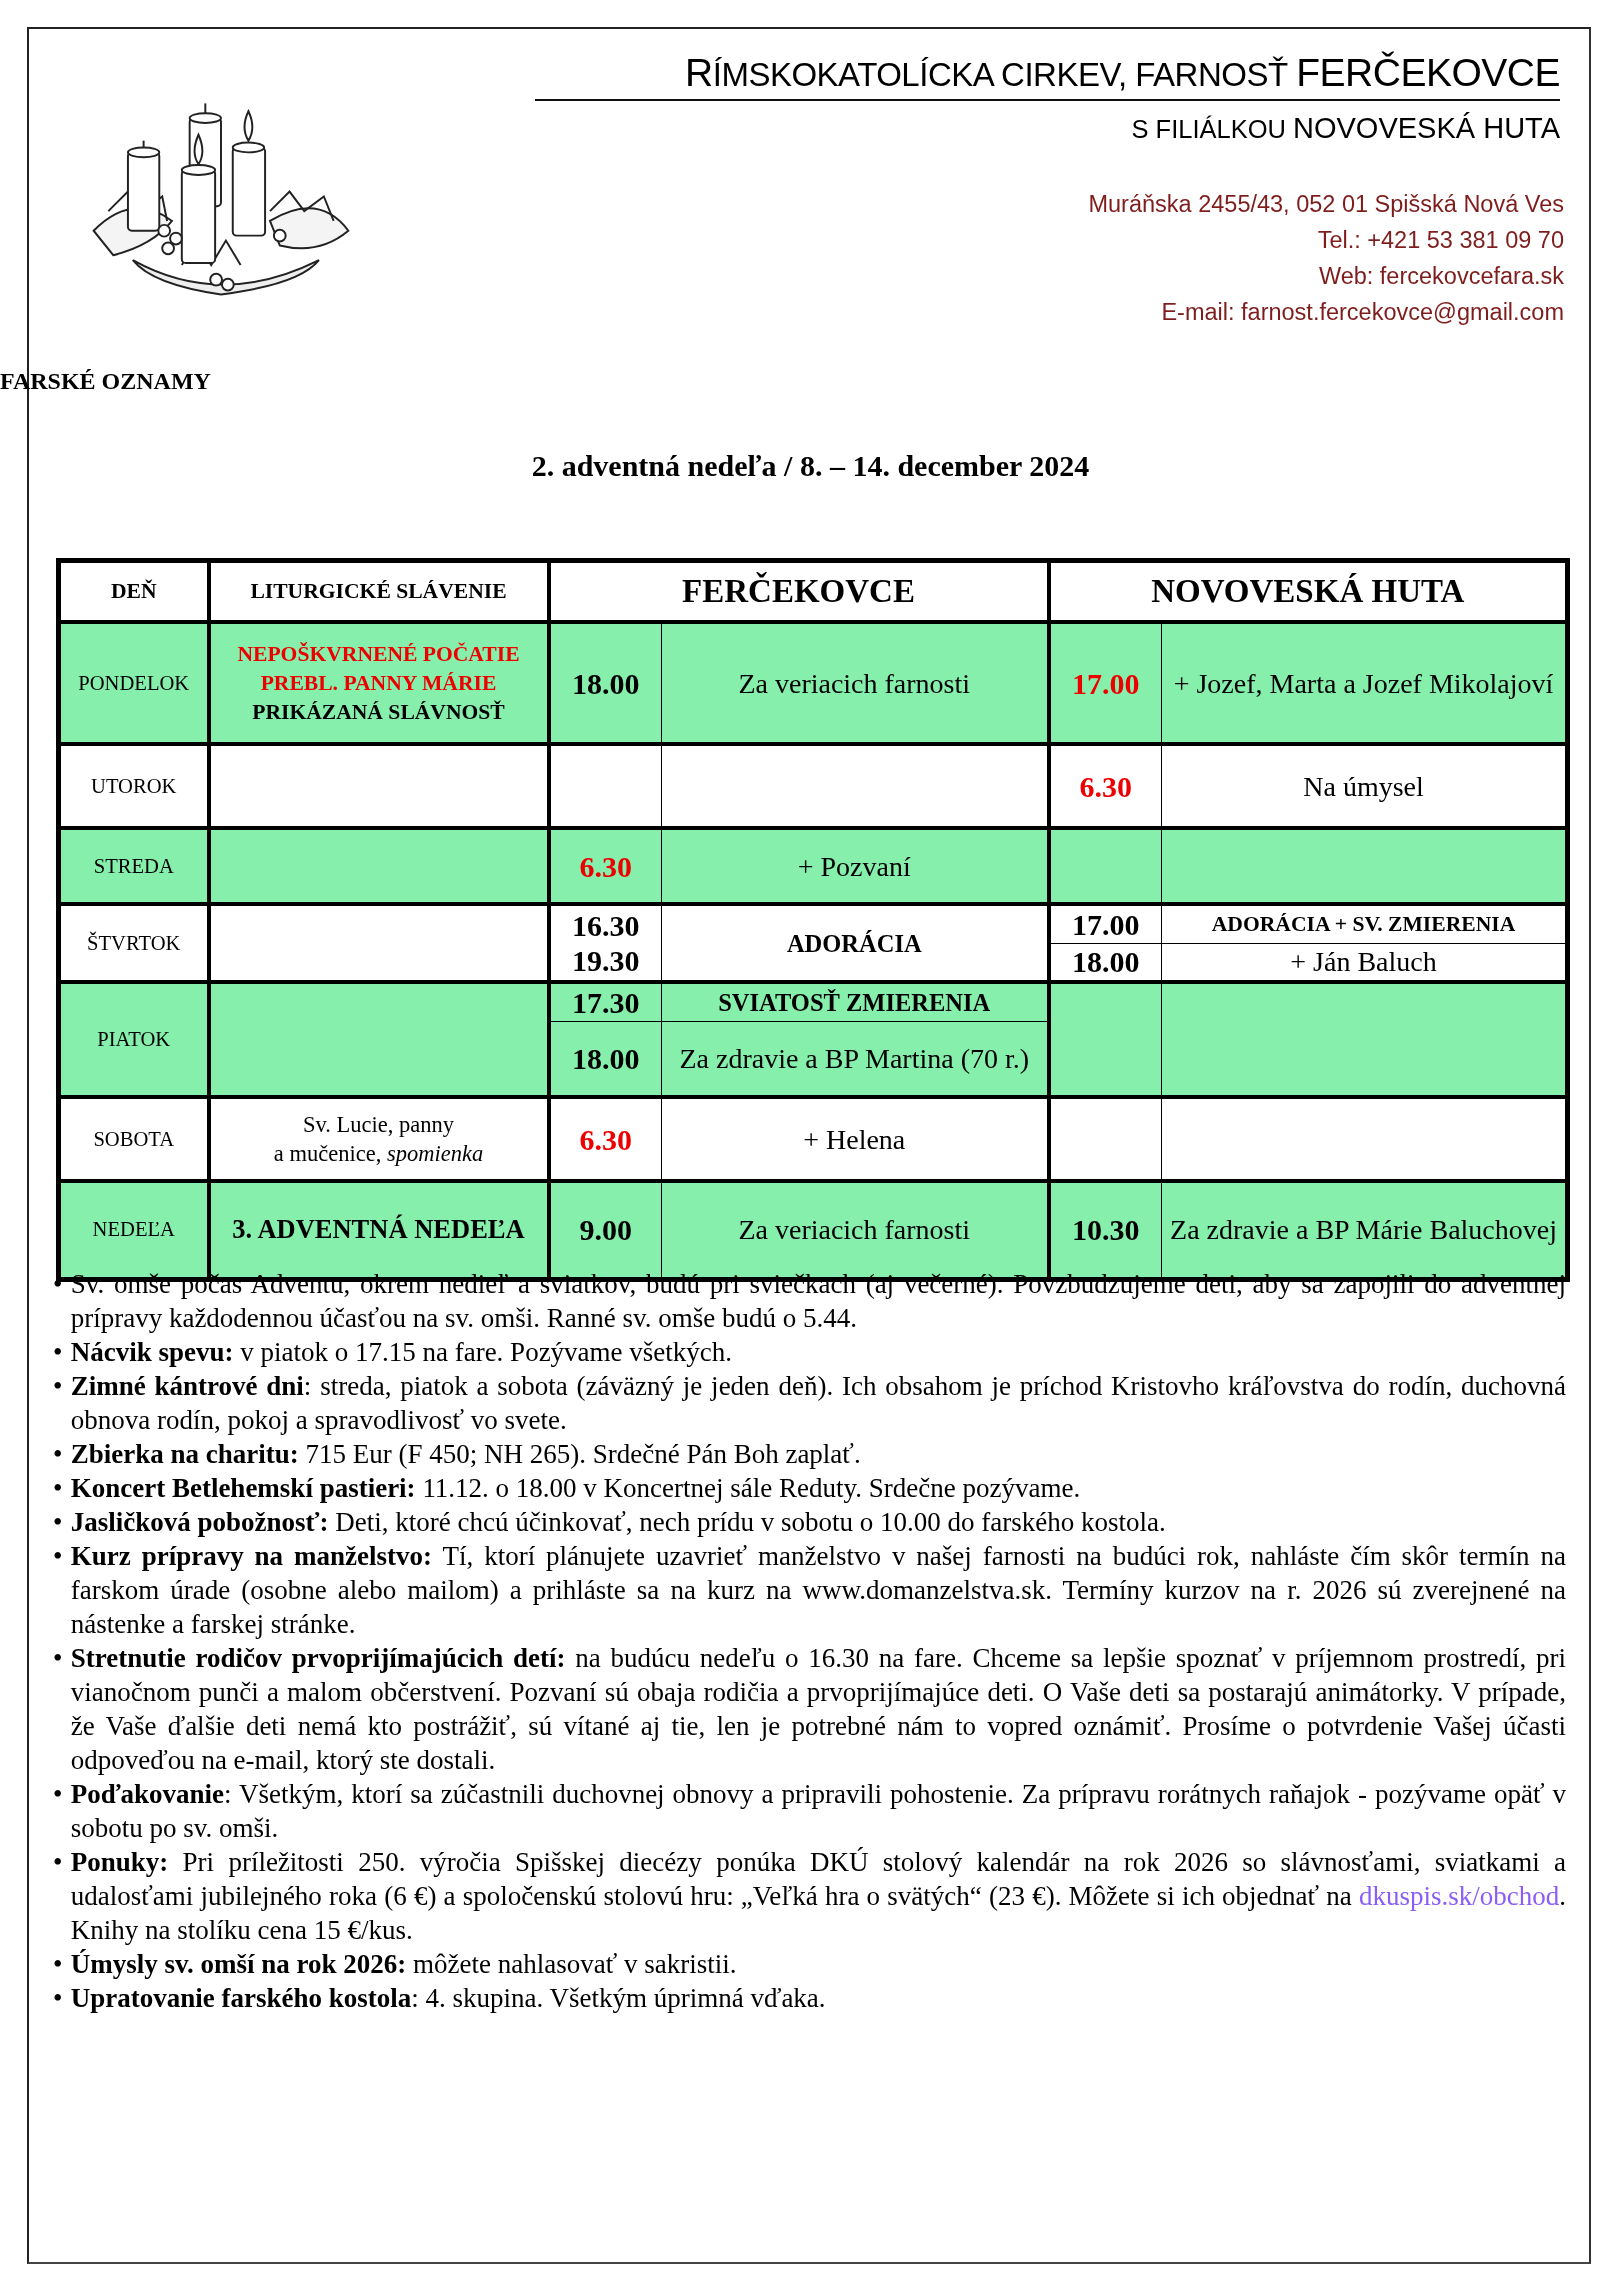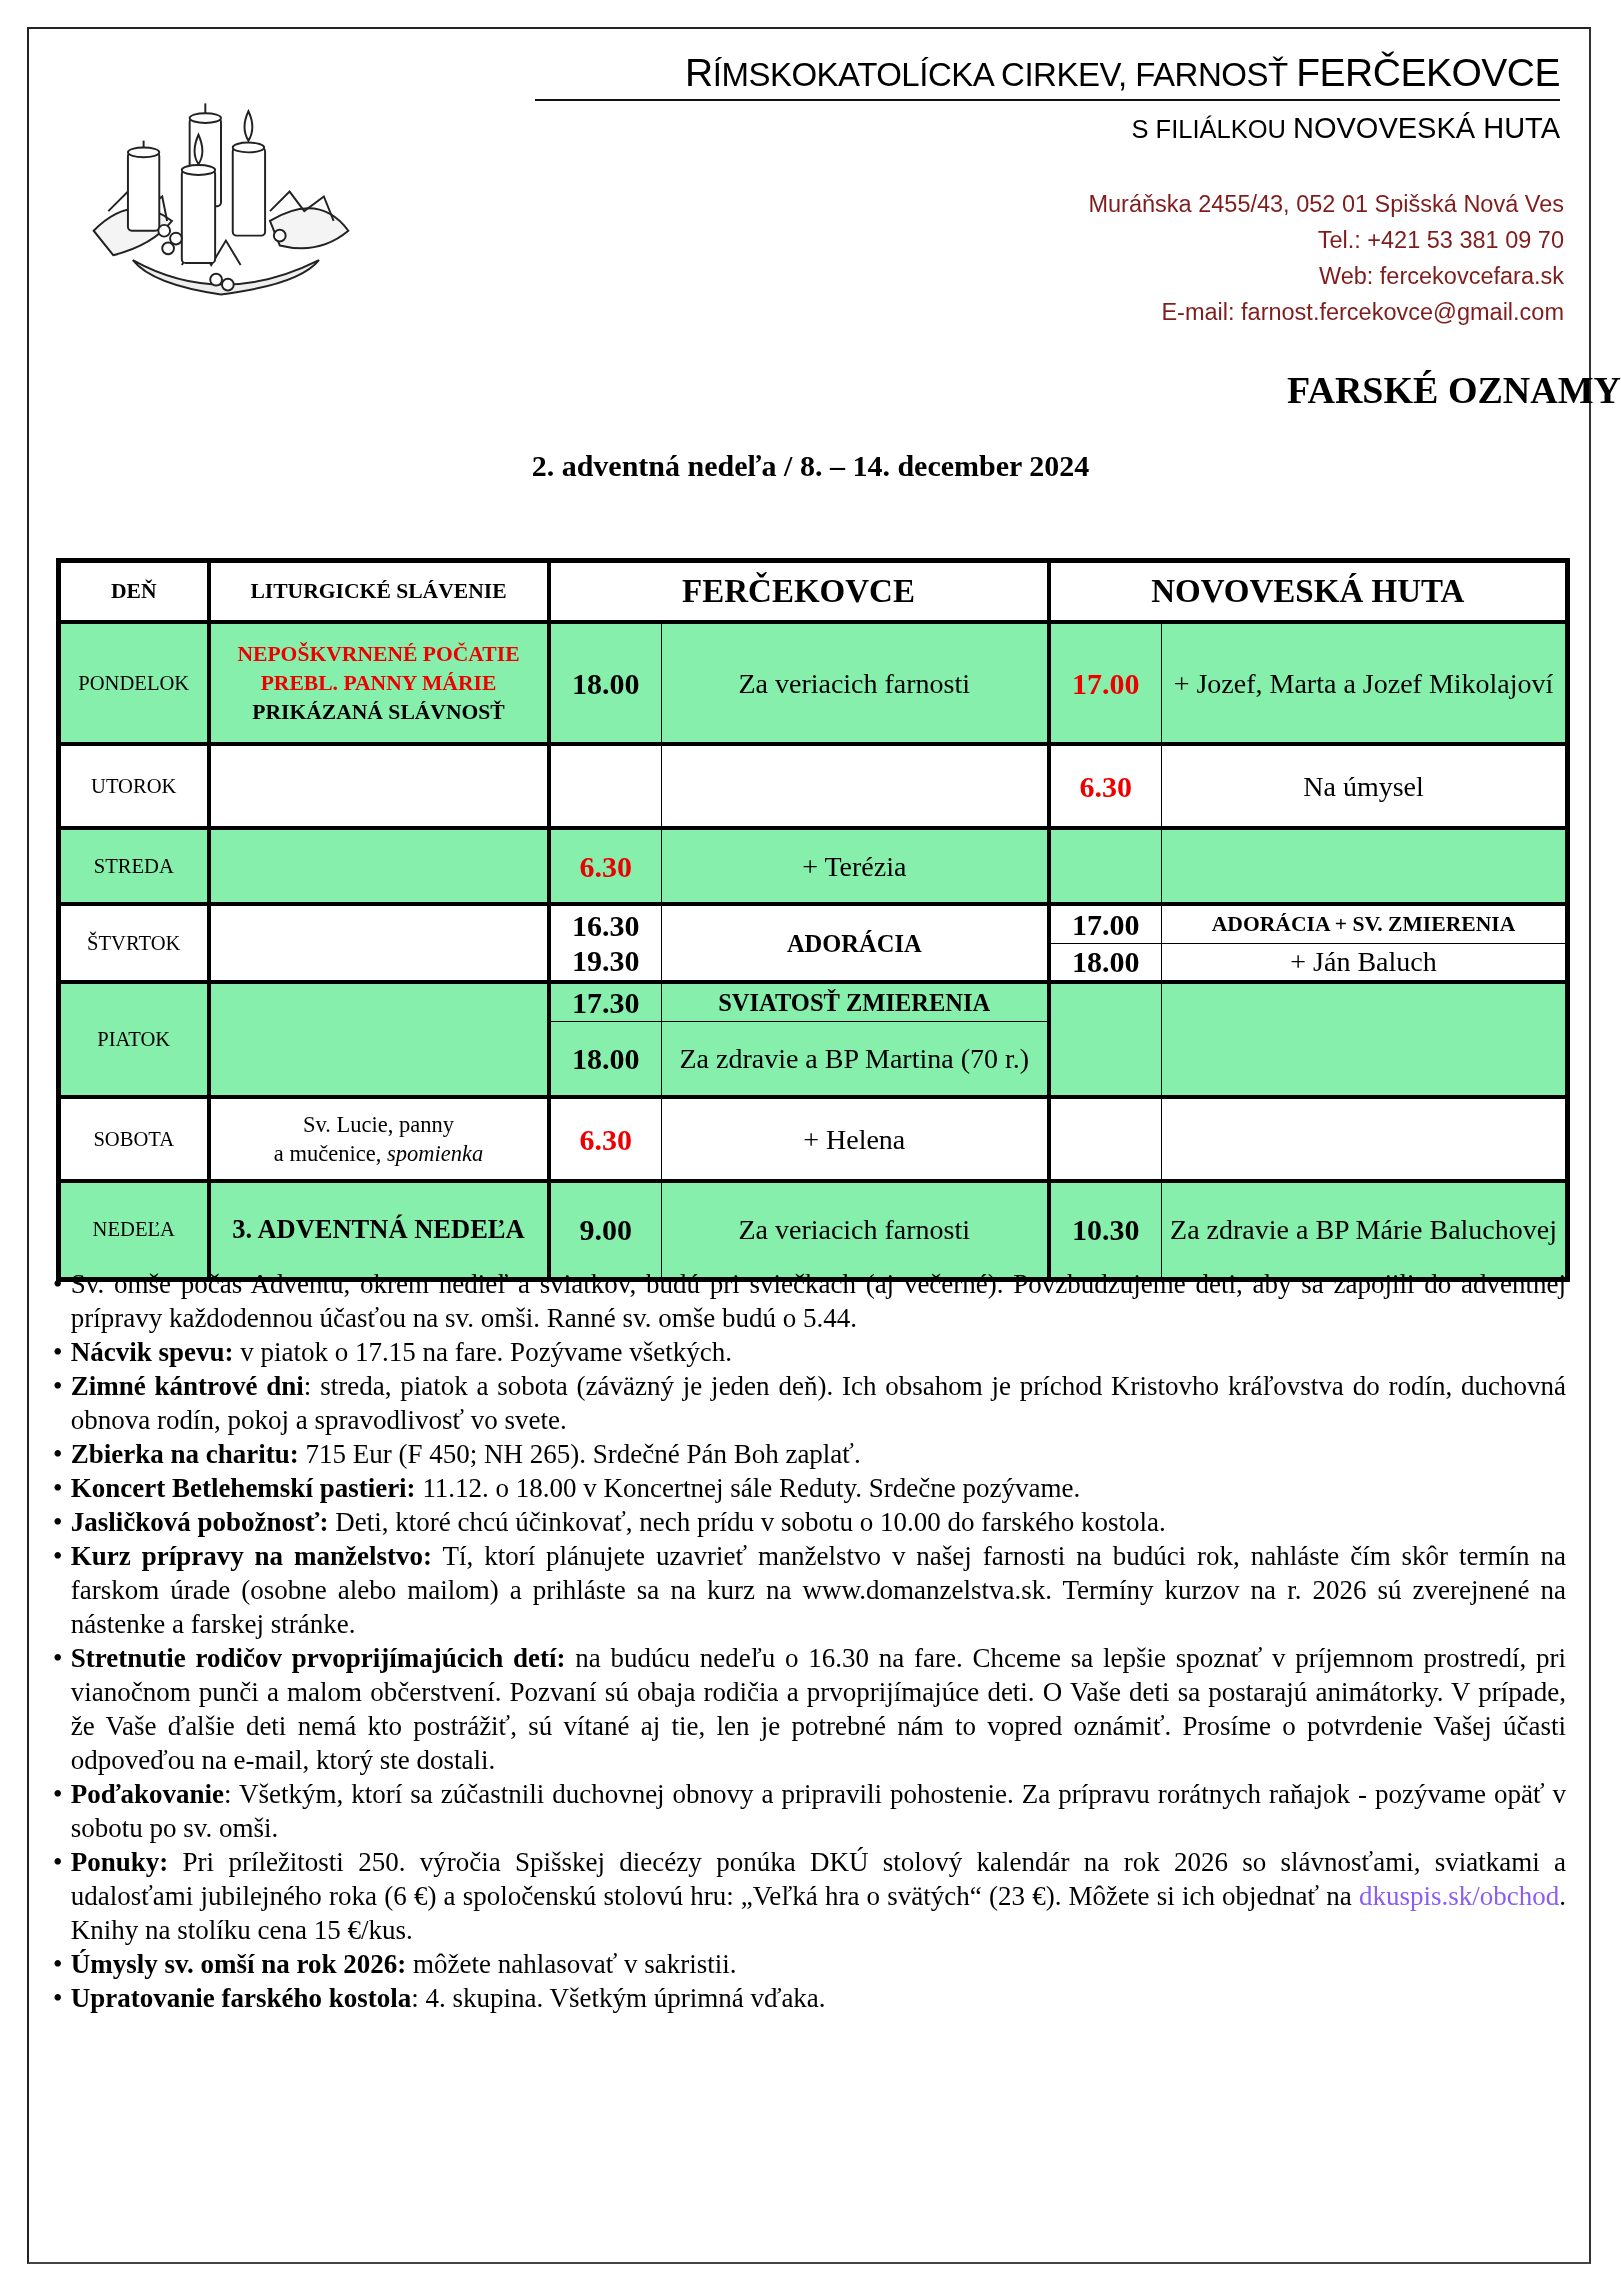--- a/index.html
+++ b/index.html
@@ -5,21 +5,21 @@
   html, body { margin: 0; padding: 0; background: #ffffff; }
   body { width: 1621px; height: 2293px; position: relative; font-family: "Liberation Serif", "DejaVu Serif", serif; color: #000; }
   .page-border { position: absolute; left: 27.4px; top: 27.4px; width: 1564px; height: 2237px; border: 2px solid #222; border-right: 2.9px solid #333; border-bottom: 2.9px solid #444; box-sizing: border-box; }
   .logo { position: absolute; left: 74px; top: 74px; width: 294px; height: 240px; }
   .hdr-title { position: absolute; right: 61px; top: 51px; font-family: "Liberation Sans", "DejaVu Sans", sans-serif; font-size: 39px; letter-spacing: -0.5px; white-space: nowrap; }
   .hdr-title .sc { font-size: 33px; }
   .hdr-rule { position: absolute; left: 535px; top: 99px; width: 1025px; height: 2px; background: #111; }
   .hdr-sub { position: absolute; right: 61px; top: 112px; font-family: "Liberation Sans", "DejaVu Sans", sans-serif; font-size: 29px; white-space: nowrap; }
   .hdr-sub .sc { font-size: 25.5px; margin-top: 40px; }
   .contact { position: absolute; right: 57px; top: 186px; text-align: right; font-family: "Liberation Sans", "DejaVu Sans", sans-serif; font-size: 23.5px; color: #7f1d1d; line-height: 36px; font-weight: 300; }
-  .doc-title { position: absolute; left: 0; width: 1621px; top: 368px; text-align: right; font-size: 38px; font-weight: bold; }
+  .doc-title { position: absolute; left: 0; width: 1621px; top: 368px; text-align: left; font-size: 24px; font-weight: bold; }
   .doc-subtitle { position: absolute; left: 0; width: 1621px; top: 449px; text-align: center; font-size: 30px; font-weight: bold; }
 
   table.sched { position: absolute; left: 56px; top: 514px; width: 1508px; border-collapse: collapse; border: 5.9px solid #000; table-layout: fixed; margin-top: 44px; }
   table.sched td { border: 4.9px solid #000; text-align: center; vertical-align: middle; padding: 0 3.9px; font-size: 27.4px; line-height: 35px; }
   table.sched td.thin-l { border-left: 1.5px solid #000; }
   table.sched td.thin-r { border-right: 1.5px solid #000; }
   table.sched td.thin-b { border-bottom: 1.5px solid #000; }
   table.sched td.thin-t { border-top: 1.5px solid #000; }
   .shade td { background: #86efac; }
   .hdr-row td { height: 57px; background: #fff; font-weight: bold; }
@@ -127,21 +127,21 @@
     <td class="time thin-r"></td>
     <td class="intent thin-l"></td>
     <td class="time red thin-r">6.30</td>
     <td class="intent thin-l">Na úmysel</td>
   </tr>
 
   <tr class="shade" style="height:76px">
     <td class="day">STREDA</td>
     <td></td>
     <td class="time red thin-r">6.30</td>
-    <td class="intent thin-l">+ Terézia</td>
+    <td class="intent thin-l">+ Pozvaní</td>
     <td class="time thin-r"></td>
     <td class="intent thin-l"></td>
   </tr>
 
   <tr style="height:39px">
     <td class="day" rowspan="2">ŠTVRTOK</td>
     <td rowspan="2"></td>
     <td class="time thin-r" rowspan="2">
       <div>16.30</div>
       <div>19.30</div>

